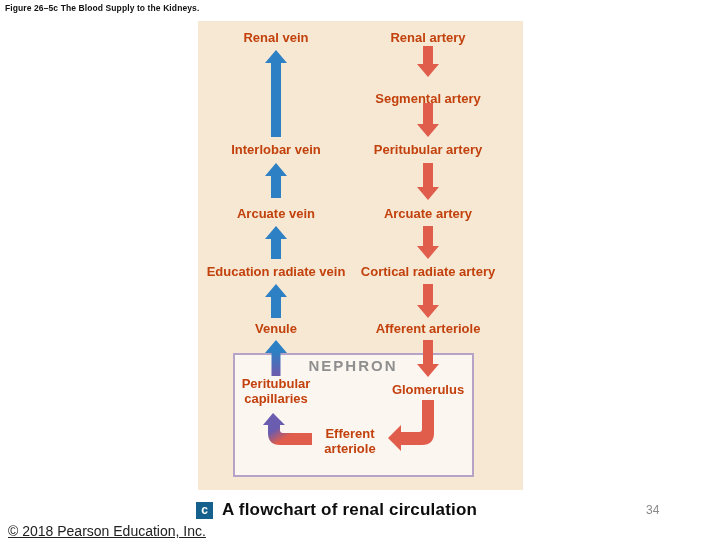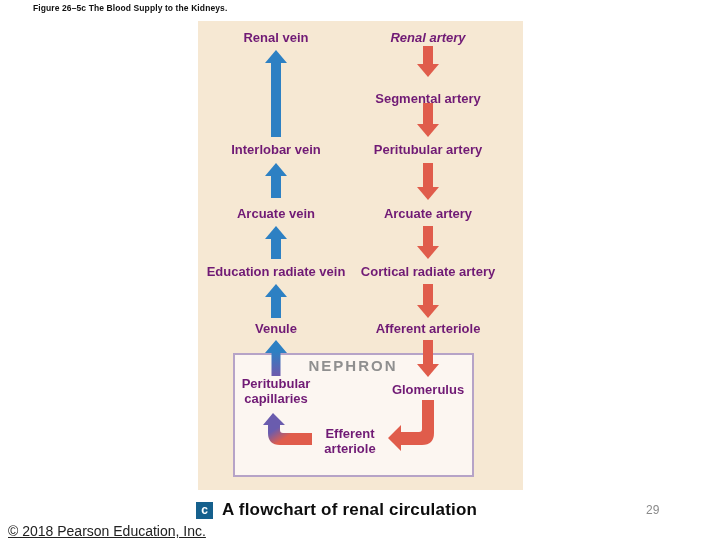--- a/index.html
+++ b/index.html
@@ -5,32 +5,32 @@
   html, body { margin:0; padding:0; }
   body {
     width:720px; height:540px; position:relative; overflow:hidden;
     background:var(--page-bg, #ffffff);
     font-family:"Liberation Sans", sans-serif;
     color:var(--text, #111111);
   }
   .abs { position:absolute; }
 
   .figure-title {
-    left:5px; top:3px; font-size:8.5px; font-weight:700; letter-spacing:0.1px;margin-left:28px;
+    left:5px; top:3px; font-size:8.5px; font-weight:700; letter-spacing:0.1px;
   }
 
   .panel {
     left:198px; top:21px; width:325px; height:469px;
     background:var(--panel-bg, #f6e8d3);
   }
 
   .flow-label {
     position:absolute; transform:translateX(-50%);
     font-size:13px; font-weight:700; white-space:nowrap; text-align:center;
-    line-height:1.12; color:#701a75;
+    line-height:1.12; color:#c2410c;
   }
   .flow-label.wrap { white-space:normal; }
 
   .nephron-box {
     position:absolute; left:35px; top:332px; width:241px; height:124px;
     background:var(--nephron-bg, #fcf6f1);
     border:2px solid var(--nephron-border, #b6a3c7);
     box-sizing:border-box;
   }
   .nephron-title {
@@ -70,21 +70,21 @@
 <div class="abs figure-title">Figure 26–5c The Blood Supply to the Kidneys.</div>
 
 <div class="abs panel">
 
   <div class="flow-label" style="left:78px; top:10px;">Renal vein</div>
   <div class="flow-label" style="left:78px; top:122px;">Interlobar vein</div>
   <div class="flow-label" style="left:78px; top:186px;">Arcuate vein</div>
   <div class="flow-label" style="left:78px; top:244px;">Education radiate vein</div>
   <div class="flow-label" style="left:78px; top:301px;">Venule</div>
 
-  <div class="flow-label" style="left:230px; top:10px;font-style:italic;">Renal artery</div>
+  <div class="flow-label" style="left:230px; top:10px;">Renal artery</div>
   <div class="flow-label" style="left:230px; top:63px;margin-top:8px;">Segmental artery</div>
   <div class="flow-label" style="left:230px; top:122px;">Peritubular artery</div>
   <div class="flow-label" style="left:230px; top:186px;">Arcuate artery</div>
   <div class="flow-label" style="left:230px; top:244px;">Cortical radiate artery</div>
   <div class="flow-label" style="left:230px; top:301px;">Afferent arteriole</div>
 
   <div class="nephron-box"></div>
   <div class="nephron-title">NEPHRON</div>
   <div class="flow-label wrap" style="left:78px; top:356px; width:92px;">Peritubular capillaries</div>
   <div class="flow-label" style="left:230px; top:362px;">Glomerulus</div>
@@ -157,14 +157,14 @@
       </linearGradient>
     </defs>
     <path d="M10,0 L22,12 L17,12 L17,17 Q17,20 20,20 L49,20 L49,32 L17,32 Q5,32 5,20 L5,12 L0,12 Z" fill="url(#g-art-cap)"></path>
   </svg>
 
 </div>
 
 <div class="abs caption-badge">c</div>
 <div class="abs caption-text">A flowchart of renal circulation</div>
 
-<div class="abs page-number">29</div>
+<div class="abs page-number">34</div>
 <div class="abs copyright">© 2018 Pearson Education, Inc.</div>
 
 </body></html>

